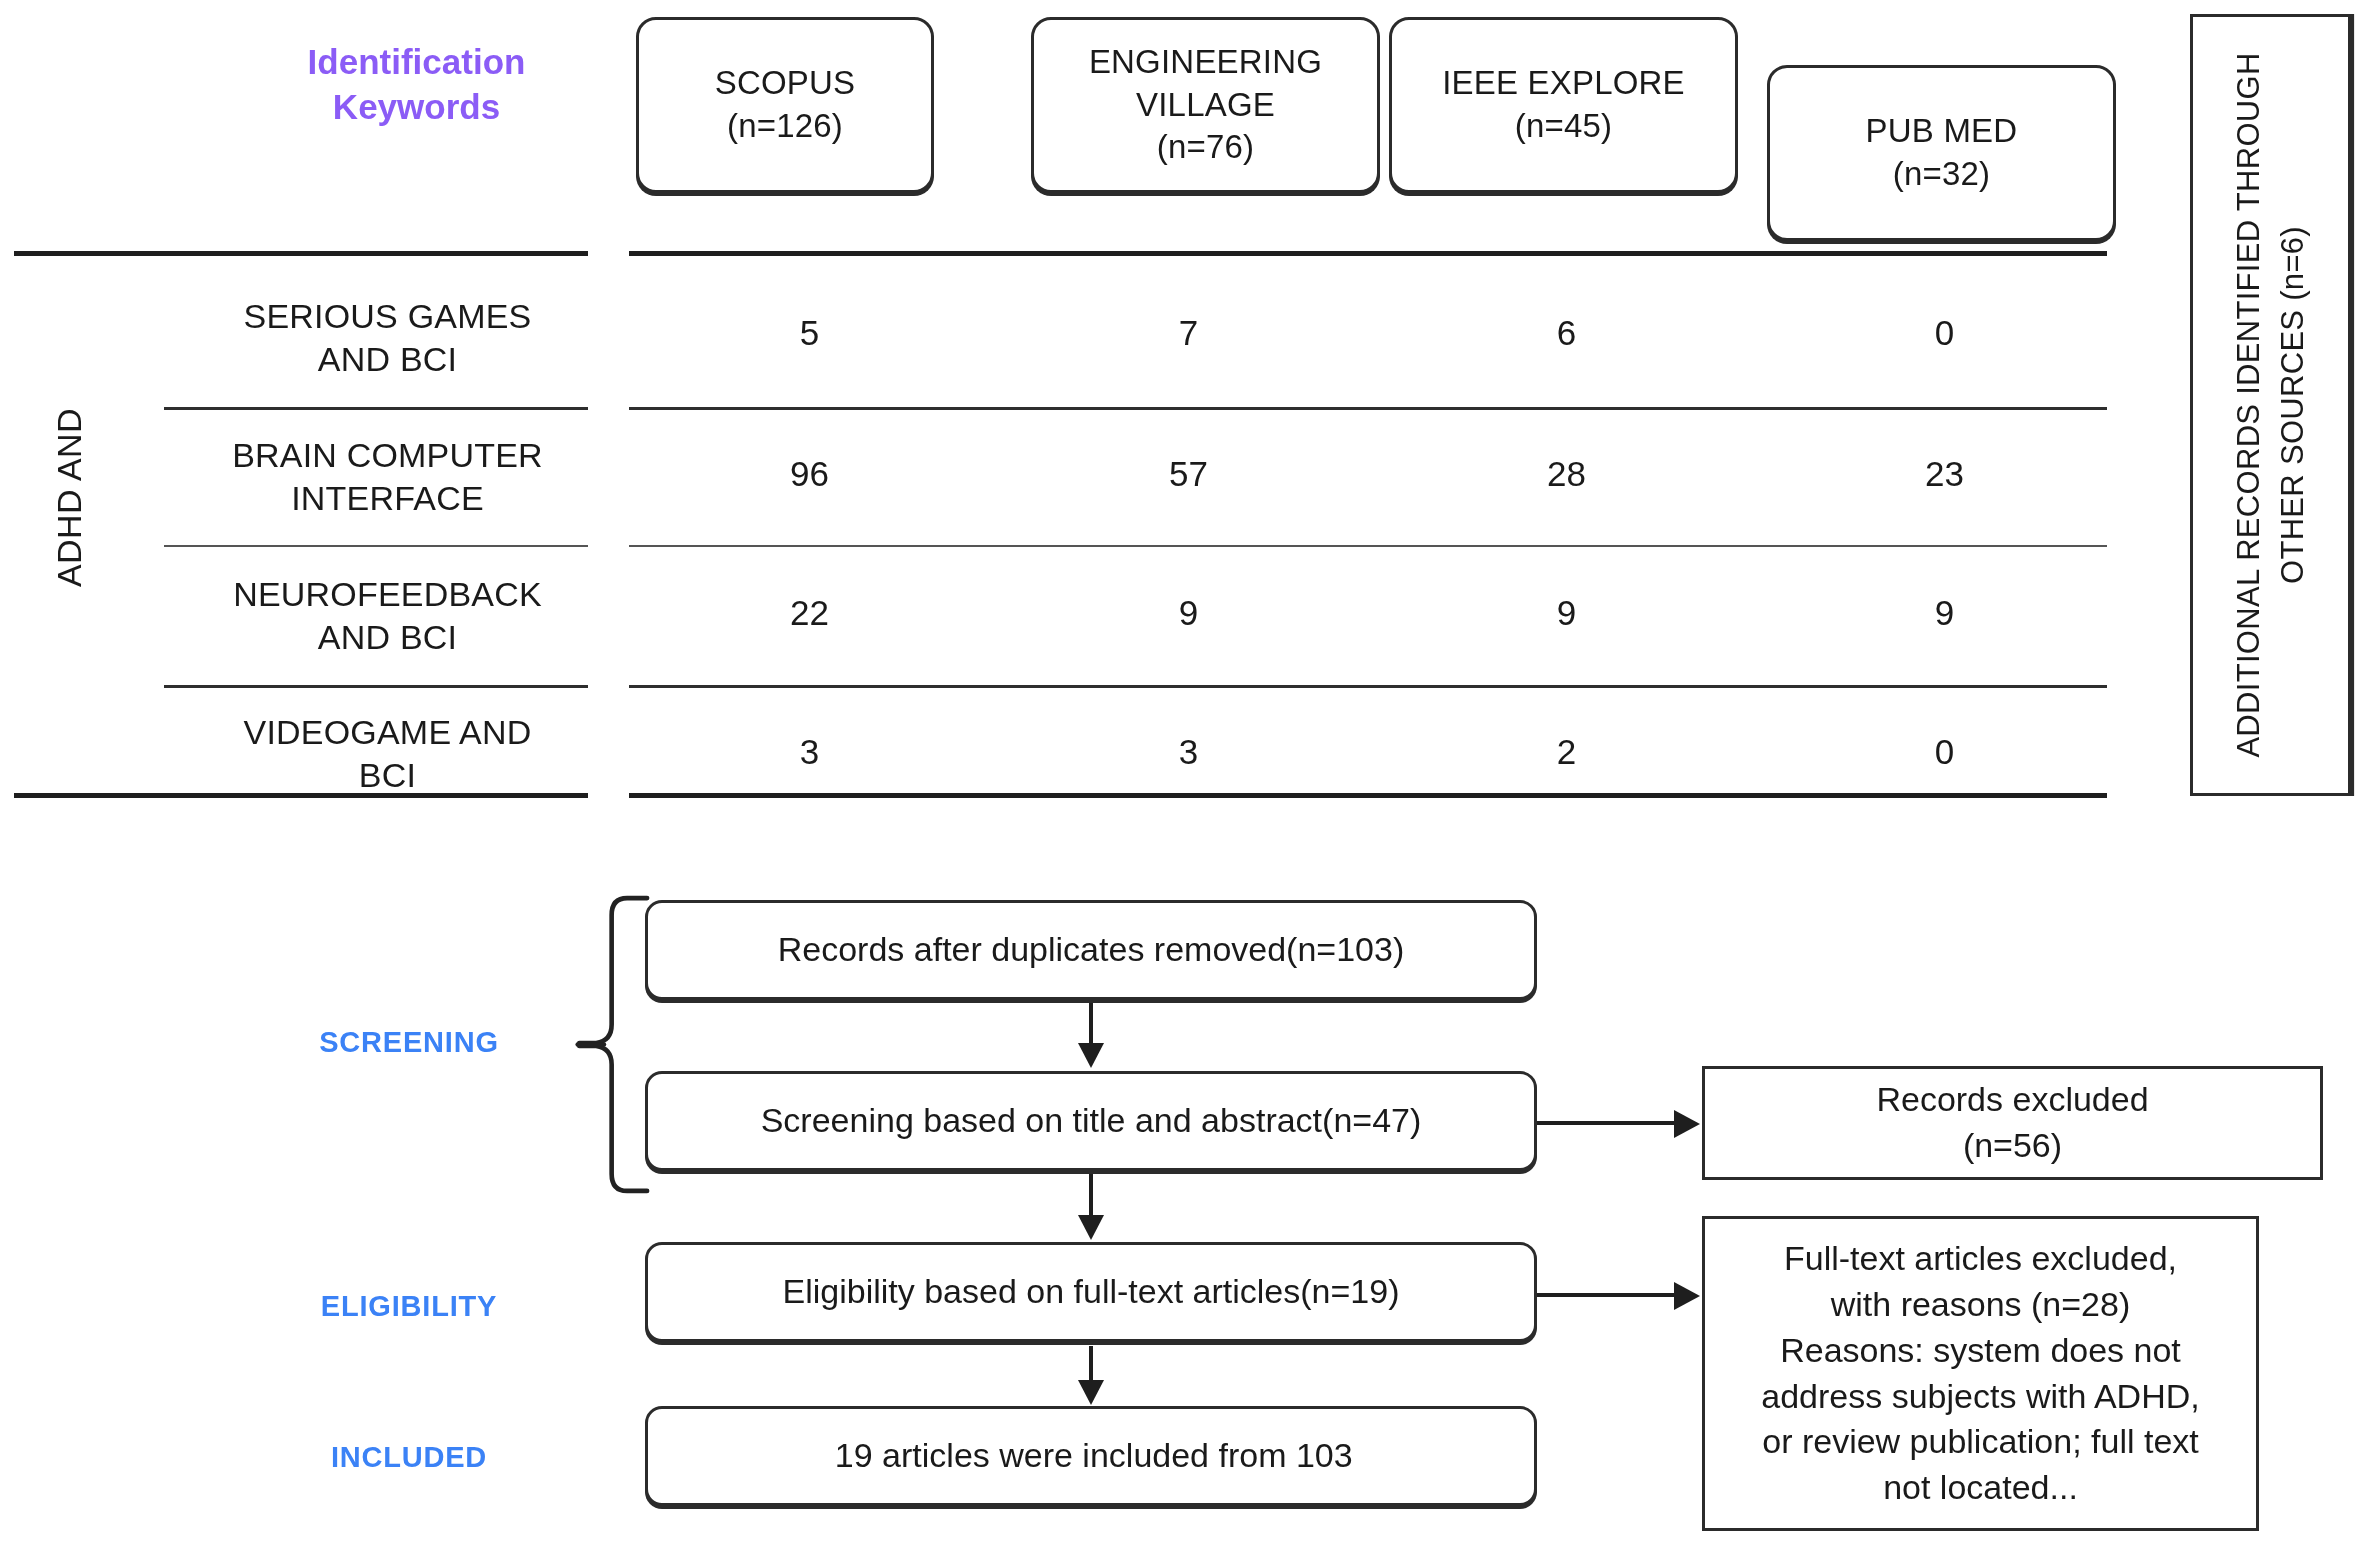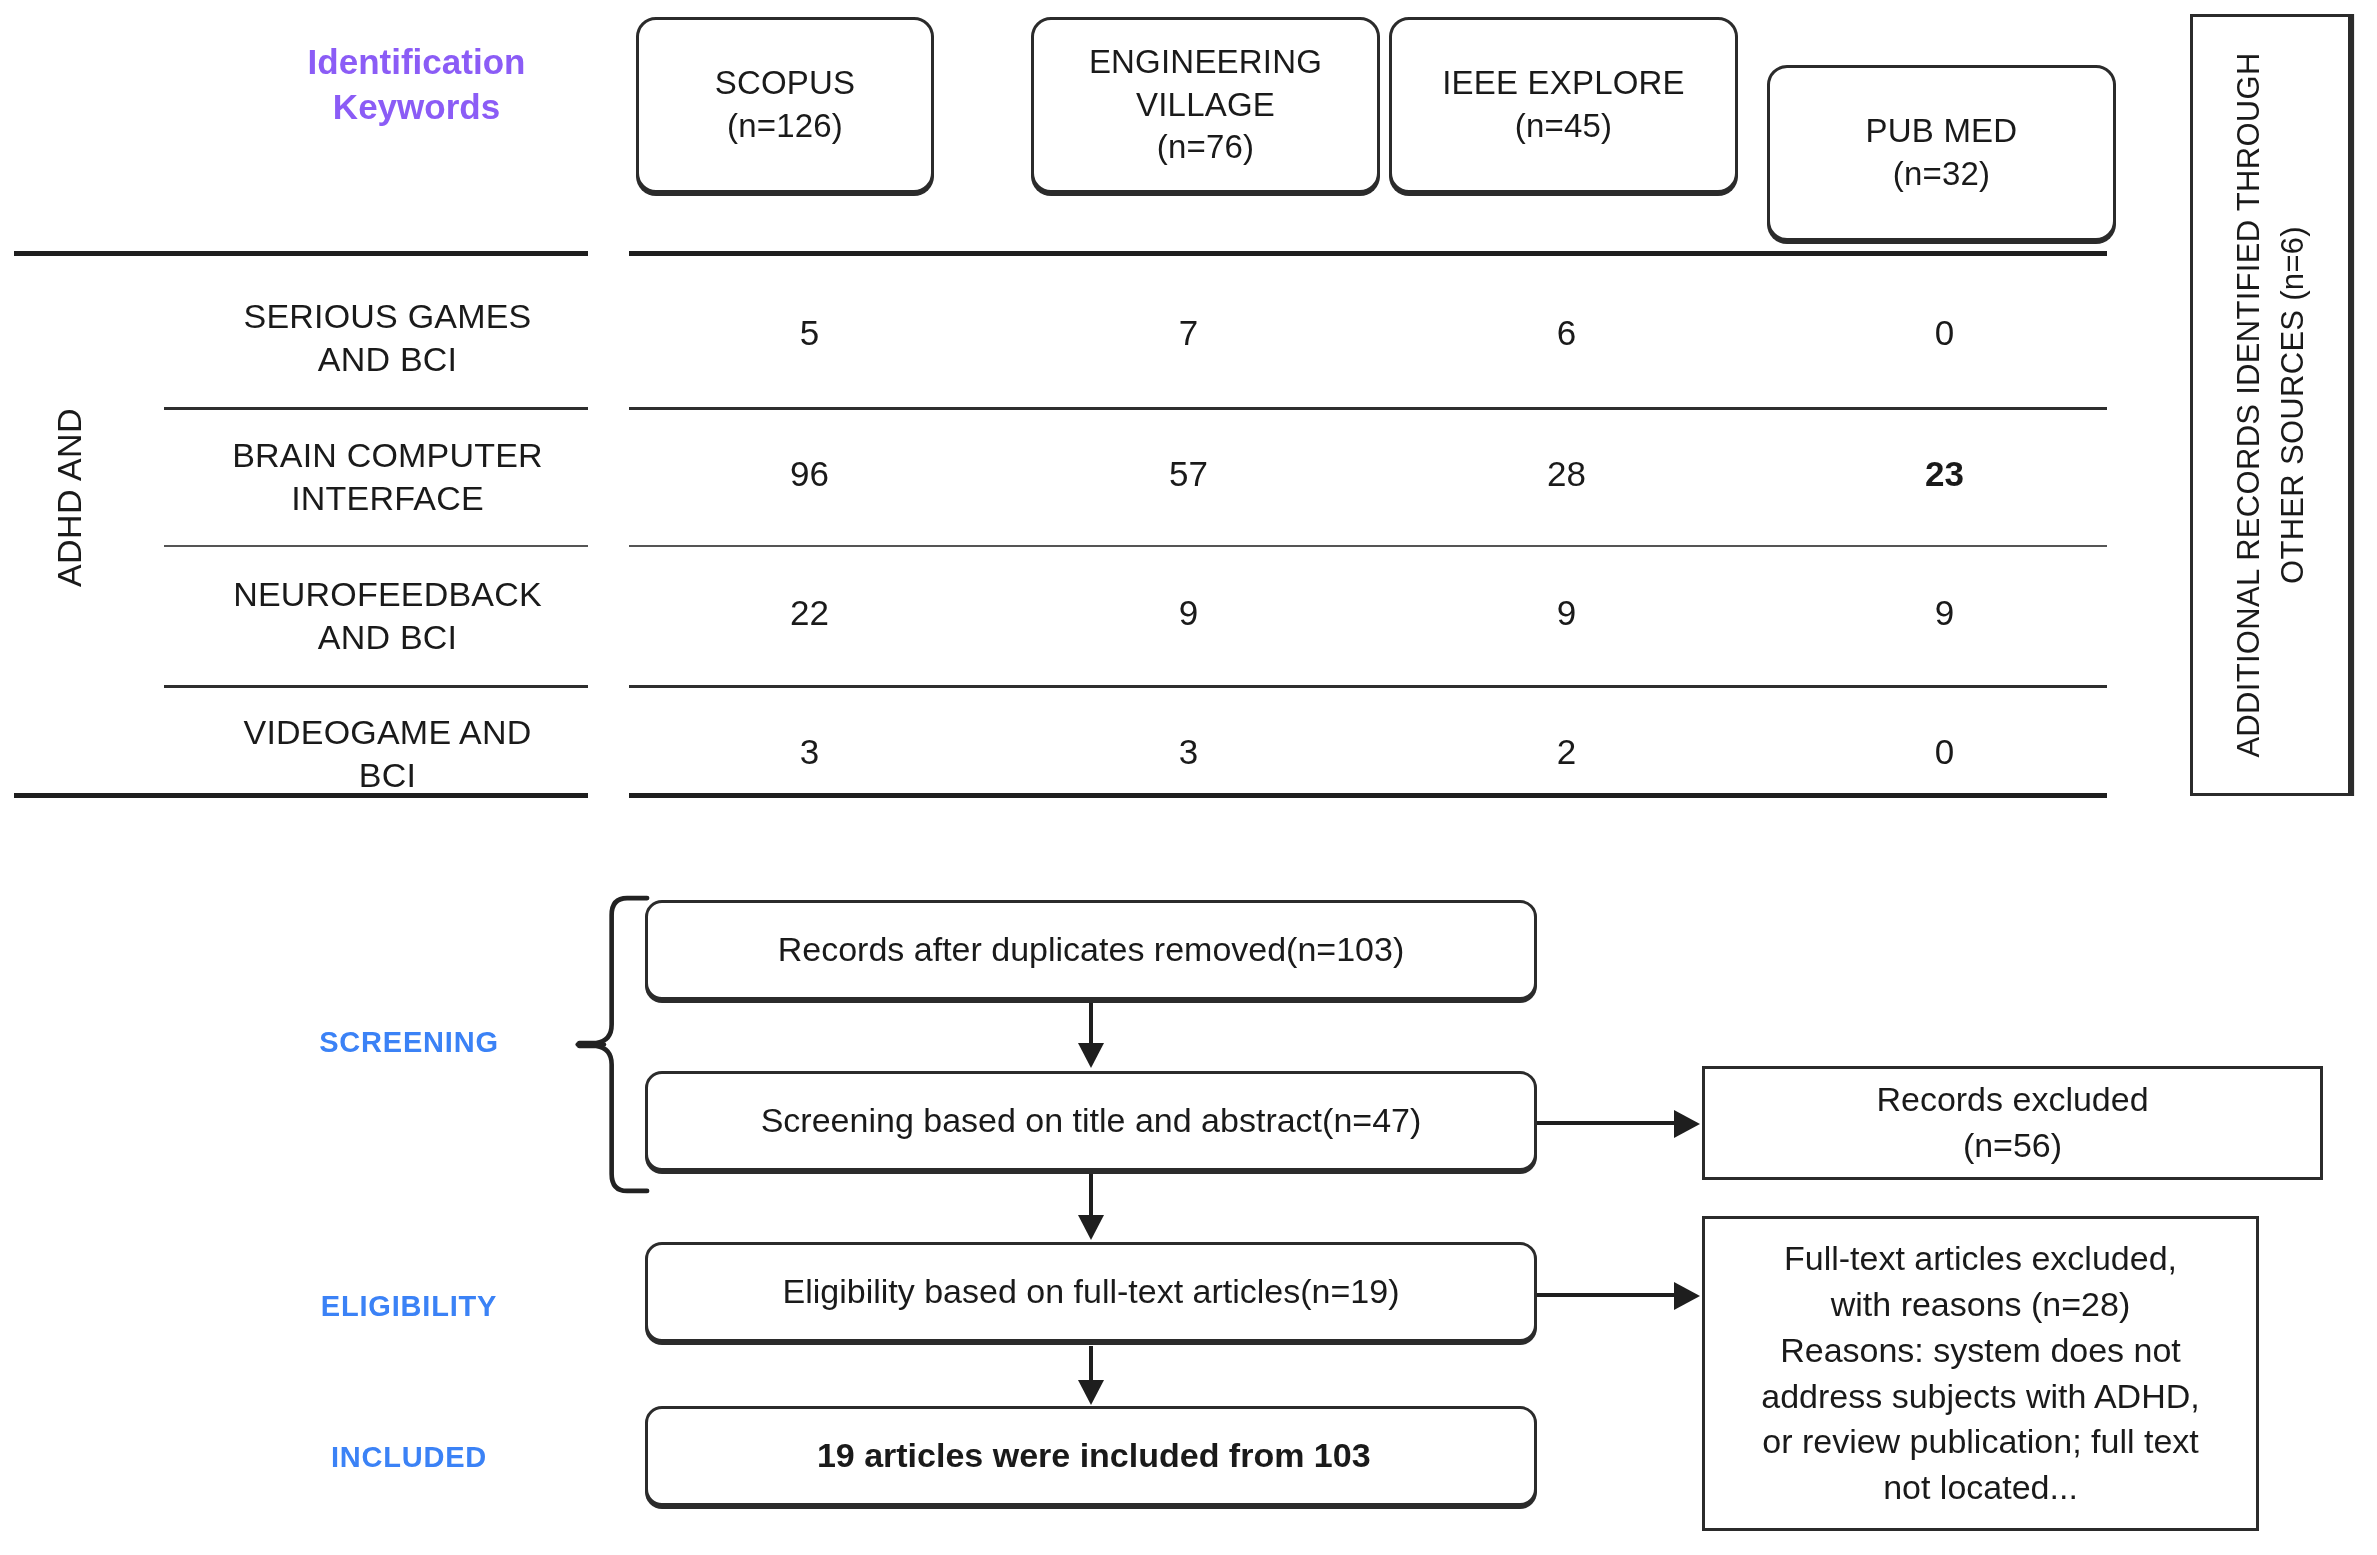--- a/index.html
+++ b/index.html
@@ -126,21 +126,21 @@
     flex-direction:row;
     align-items:center;
     justify-content:center;
     text-align:center;
     font-size:34px;
     line-height:1.34;
     color:#1a1a1a;
     box-shadow:0 3.1px 0 0 #2b2b2b;
     padding:0 18.5px;
   }
-  .flow-box.bold{font-weight:bold;padding-left:24px;}
+  .flow-box.bold{font-weight:normal;padding-left:24px;}
 
   
   .sq-box{
     border:3.1px solid #2b2b2b;
     background:#fff;
     box-sizing:border-box;
     display:flex;
     flex-direction:column;
     align-items:center;
     justify-content:center;
@@ -259,21 +259,21 @@
   </div>
 
   <div class="abs num-cell" style="left:694px;top:313px;">5</div>
   <div class="abs num-cell" style="left:1073px;top:313px;">7</div>
   <div class="abs num-cell" style="left:1451px;top:313px;">6</div>
   <div class="abs num-cell" style="left:1829px;top:313px;">0</div>
 
   <div class="abs num-cell" style="left:694px;top:454px;">96</div>
   <div class="abs num-cell" style="left:1073px;top:454px;">57</div>
   <div class="abs num-cell" style="left:1451px;top:454px;">28</div>
-  <div class="abs num-cell" style="left:1829px;top:454px;font-weight:bold;">23</div>
+  <div class="abs num-cell" style="left:1829px;top:454px;">23</div>
 
   <div class="abs num-cell" style="left:694px;top:593px;">22</div>
   <div class="abs num-cell" style="left:1073px;top:593px;">9</div>
   <div class="abs num-cell" style="left:1451px;top:593px;">9</div>
   <div class="abs num-cell" style="left:1829px;top:593px;">9</div>
 
   <div class="abs num-cell" style="left:694px;top:732px;">3</div>
   <div class="abs num-cell" style="left:1073px;top:732px;">3</div>
   <div class="abs num-cell" style="left:1451px;top:732px;">2</div>
   <div class="abs num-cell" style="left:1829px;top:732px;">0</div>

